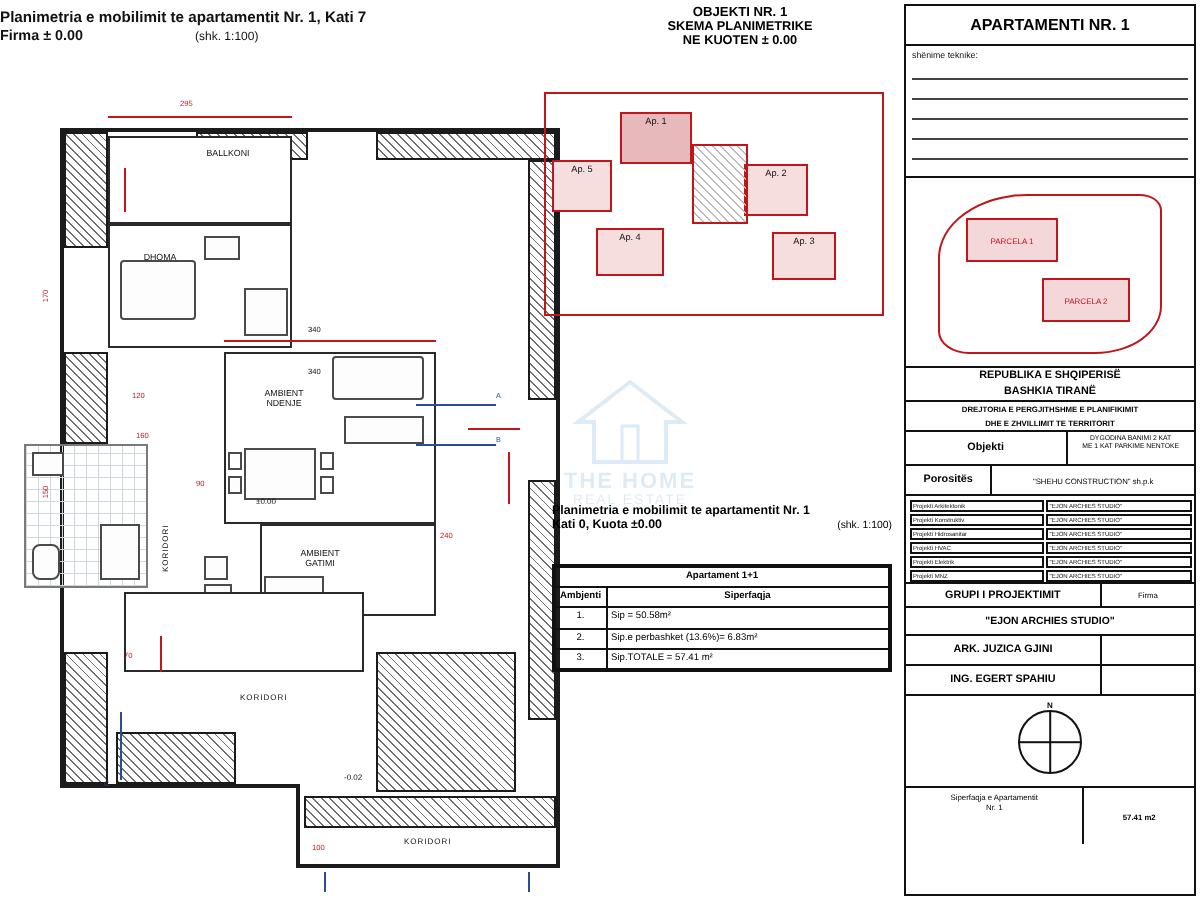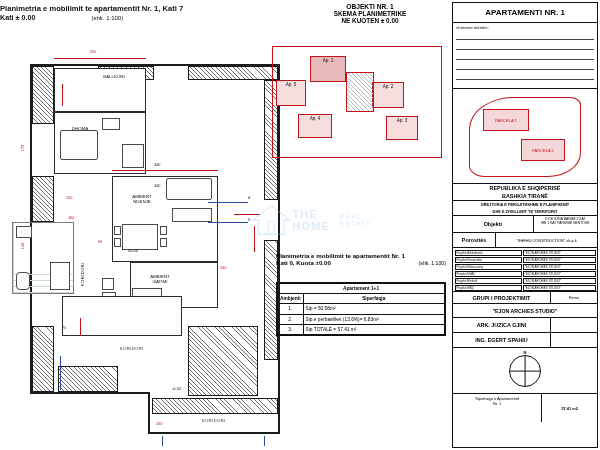--- a/index.html
+++ b/index.html
@@ -32,21 +32,21 @@
   .dim{position:absolute;font-size:3.8px;color:#c0151b;}
   .dimk{position:absolute;font-size:3.8px;color:#111;}
   .dimline{position:absolute;background:#c0151b;}
   .axis{position:absolute;background:#2b4c9b;}
   .axlabel{position:absolute;font-size:3.6px;color:#2b4c9b;}
   .redmark{position:absolute;background:#c0151b;}
   .corr{position:absolute;font-size:4px;color:#111;letter-spacing:.5px;}
 
   
   #watermark{position:absolute;left:250px;top:160px;width:130px;height:120px;opacity:.35;
-    display:flex;flex-direction:row;align-items:center;justify-content:center;}
+    display:flex;flex-direction:column;align-items:center;justify-content:center;}
   #watermark .wm-txt{font-size:11px;font-weight:bold;color:#9fc8e8;letter-spacing:1px;}
   #watermark .wm-sub{font-size:7px;color:#9fc8e8;letter-spacing:1px;}
 
   
   #schema-head{left:296px;top:3px;width:148px;height:38px;}
   #schema-head .s1{font-size:6.6px;font-weight:bold;}
   #schema-head .s2{font-size:6.4px;font-weight:bold;}
   #schema-box{left:268px;top:42px;width:180px;height:120px;}
   .apt{position:absolute;border:1px solid #c0151b;background:#f7dede;box-sizing:border-box;
         font-size:4.6px;color:#111;display:flex;align-items:flex-start;justify-content:center;padding-top:1px;}
@@ -95,21 +95,21 @@
   .stamp{border:0.6px solid #111;font-size:3px;margin:0.5px;padding:0 1px;color:#111;white-space:nowrap;}
 </style>
 </head>
 <body>
 
 <div class="sheet">
 
   <div class="bx" id="plan-title">
     <div class="t1">Planimetria e mobilimit te apartamentit Nr. 1, Kati 7</div>
     <div style="display:flex;align-items:baseline;gap:56px;">
-      <div class="t2">Kati ± 0.00</div>
+      <div class="t2">Firma ± 0.00</div>
       <div class="scale">(shk. 1:100)</div>
     </div>
   </div>
 
   <div class="bx" id="drawing">
 
     <div class="wall" style="left:28px;top:38px;width:250px;height:2px;"></div>
     <div class="wall" style="left:28px;top:38px;width:2px;height:330px;"></div>
     <div class="wall" style="left:276px;top:38px;width:2px;height:370px;"></div>
     <div class="wall" style="left:28px;top:366px;width:120px;height:2px;"></div>

